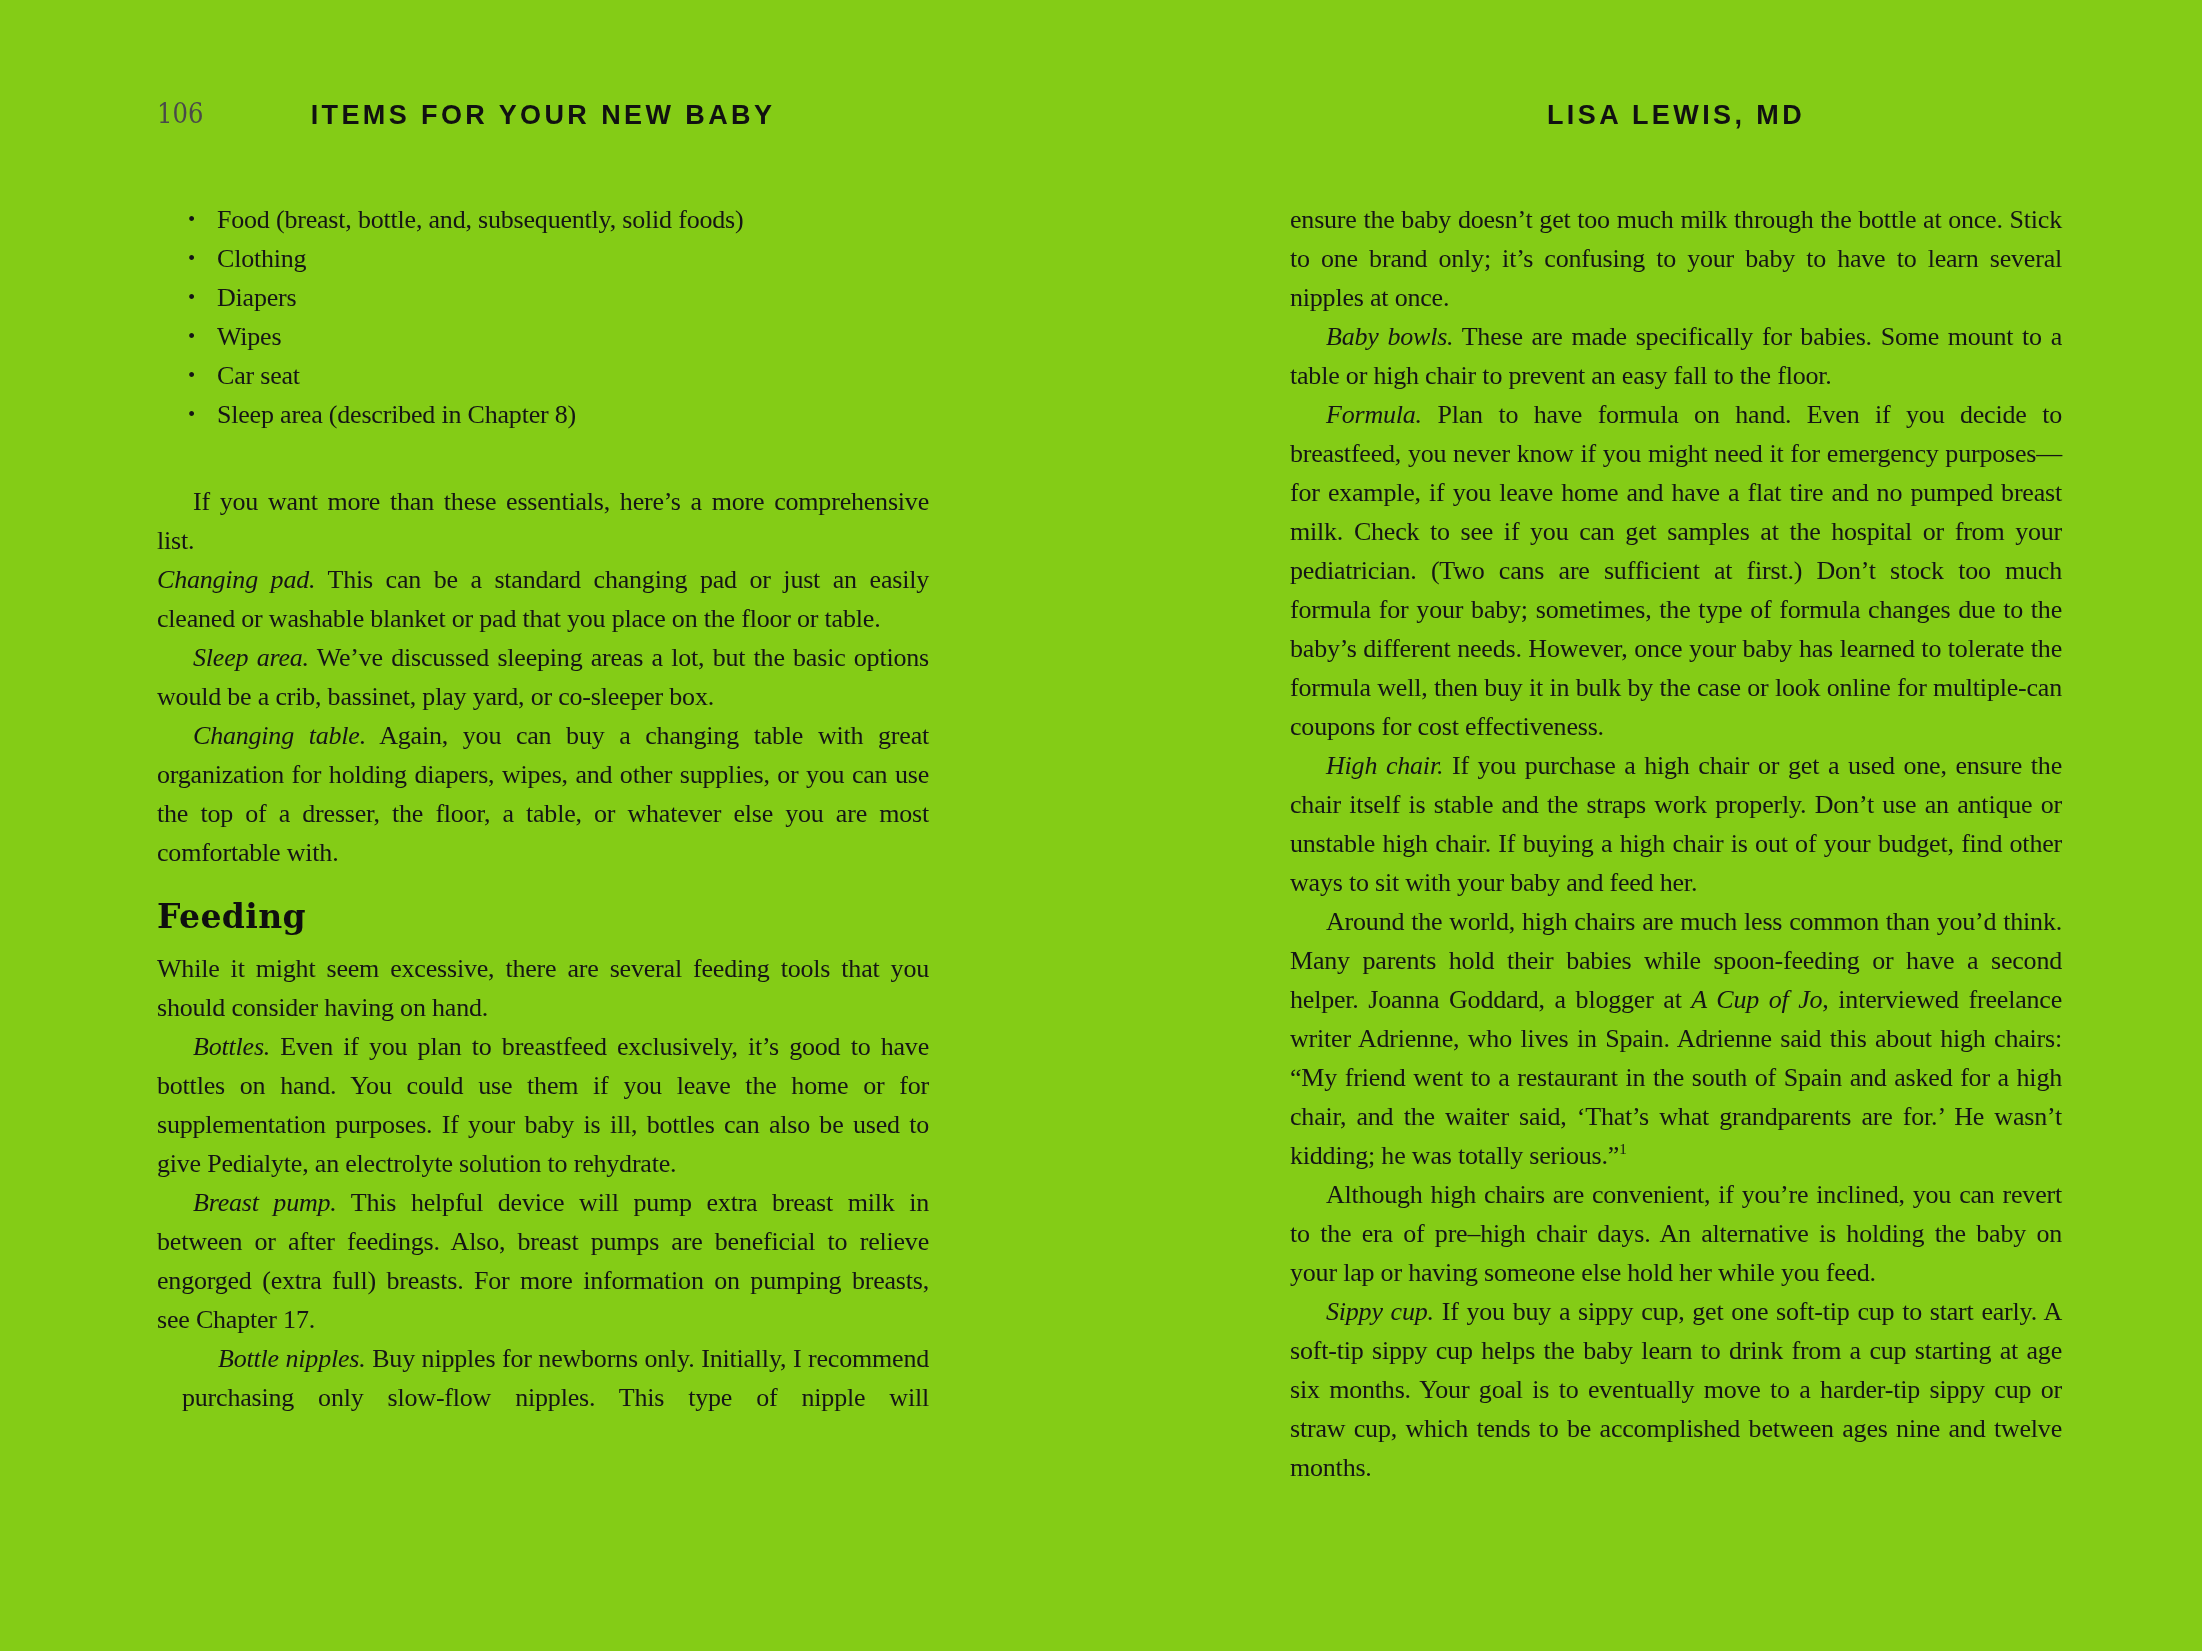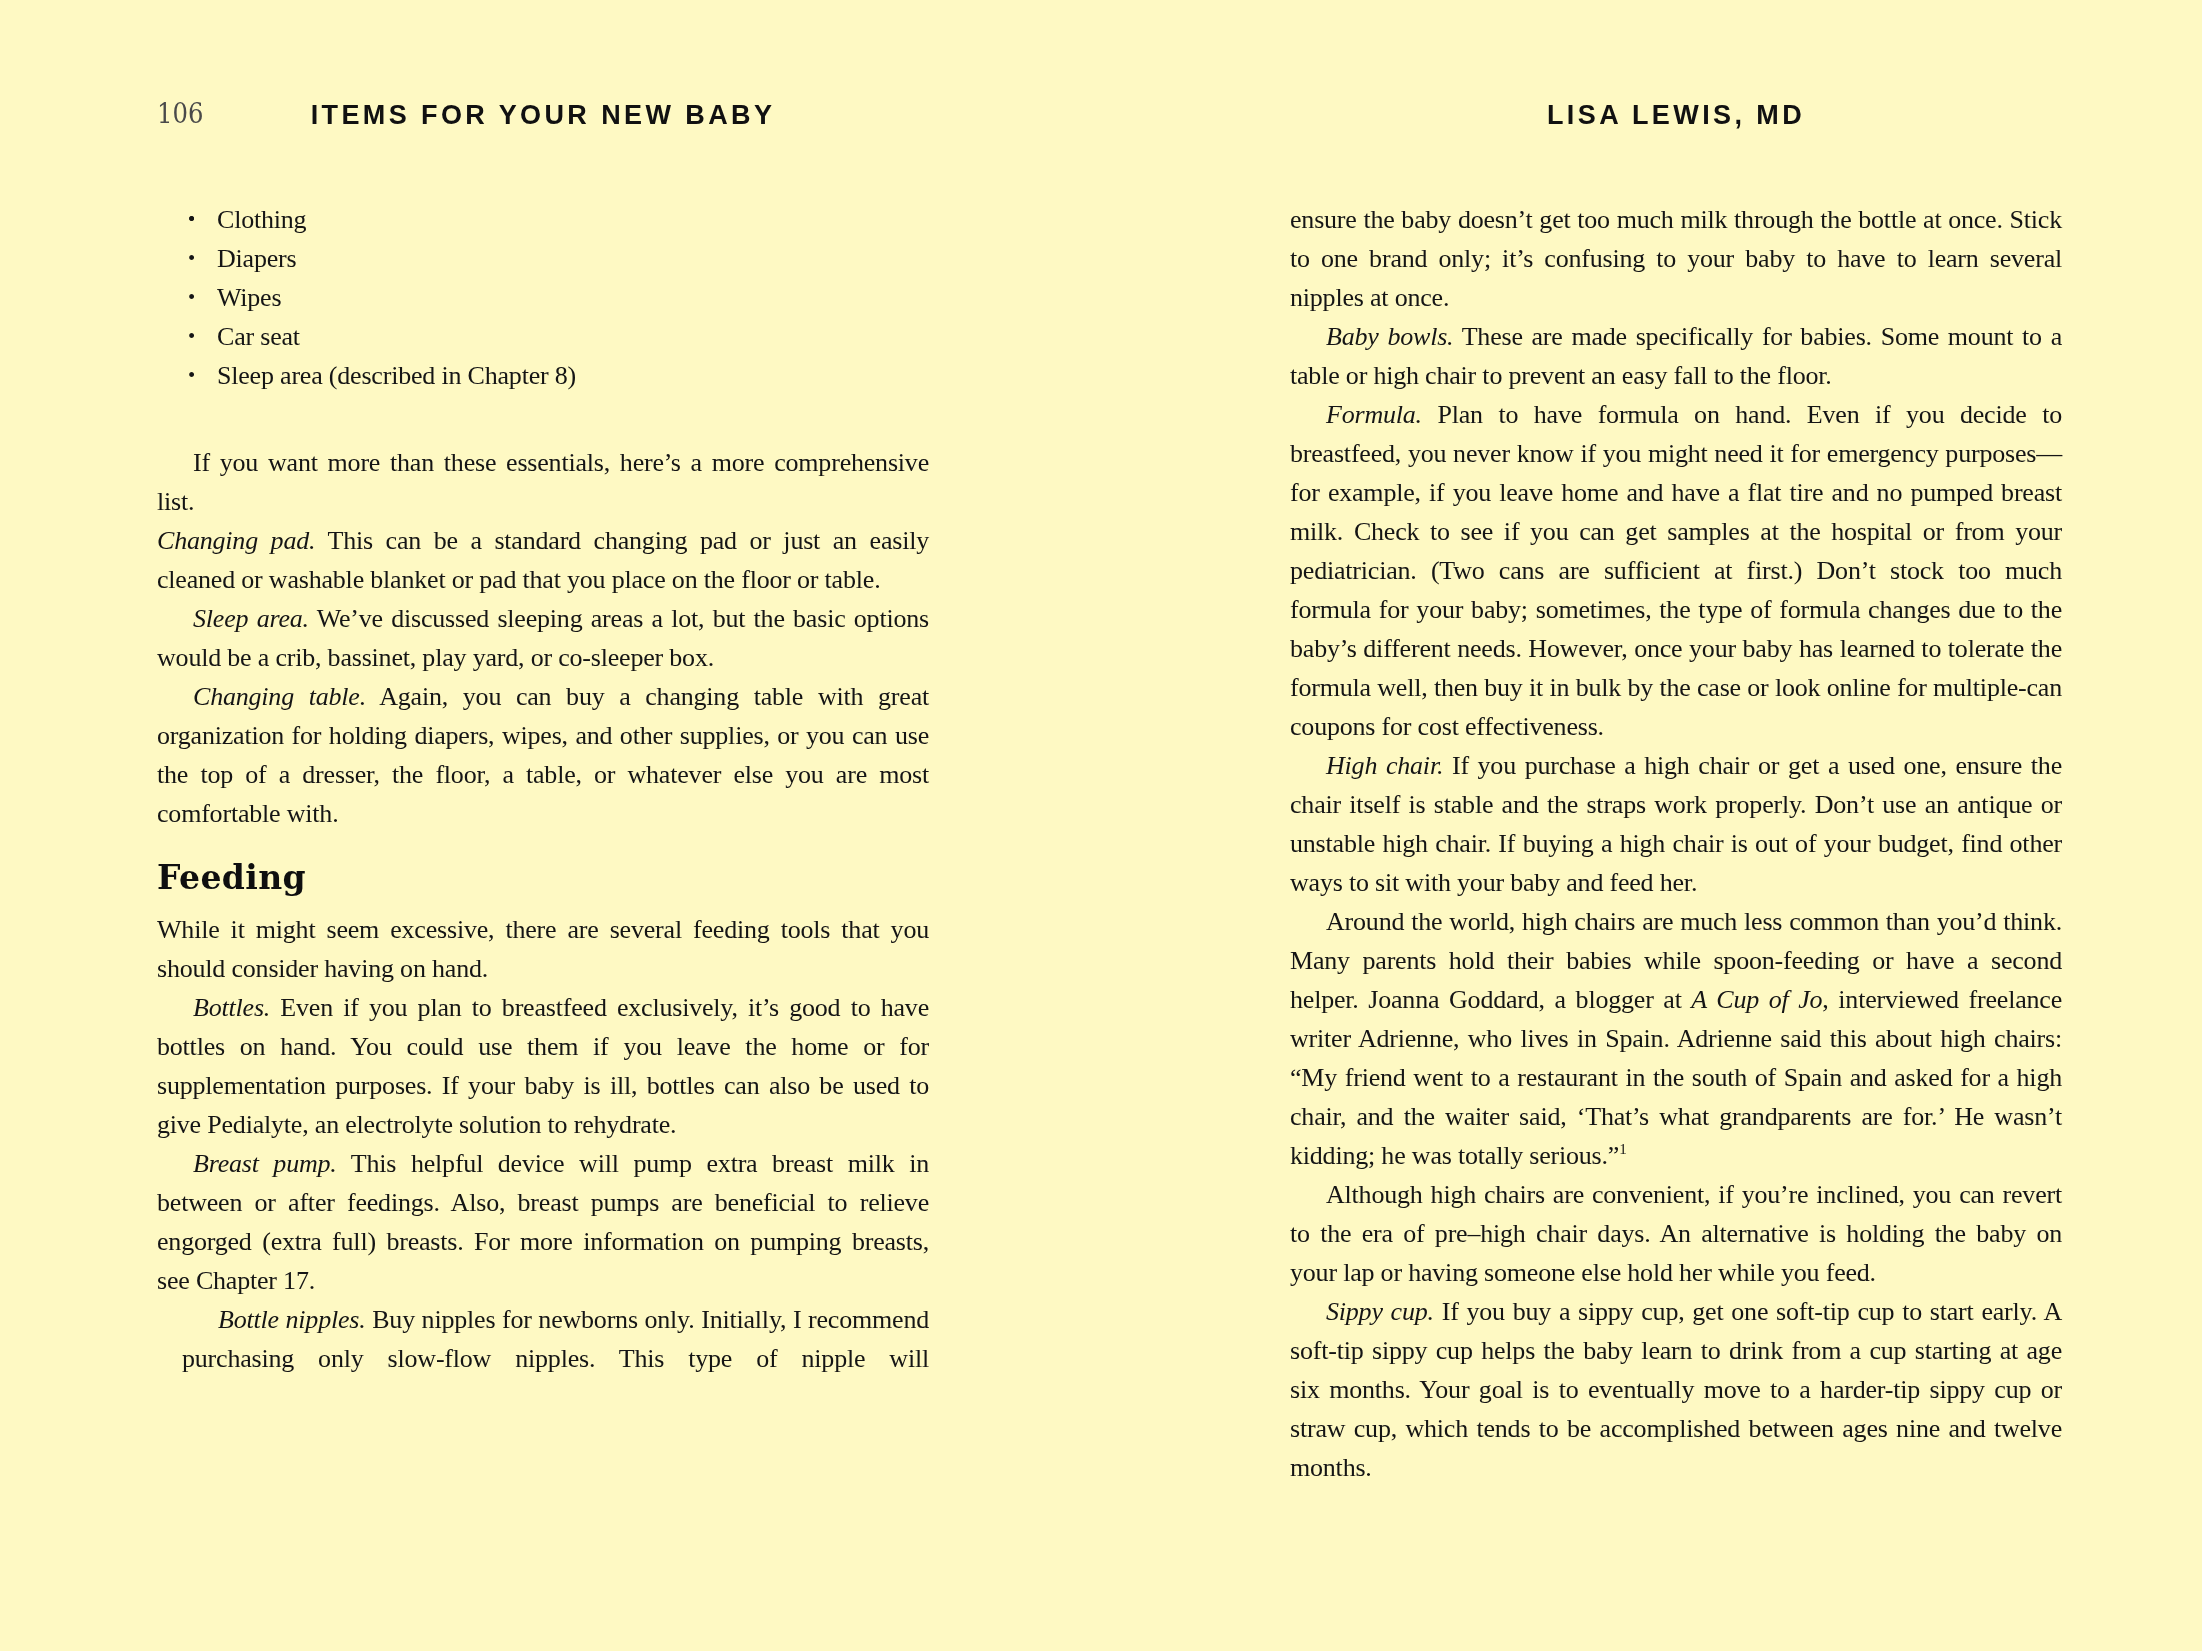--- a/index.html
+++ b/index.html
@@ -3,21 +3,21 @@
 <meta charset="utf-8">
 <style>
   html, body { margin: 0; padding: 0; }
   body {
     width: 2203px; height: 1652px;
     background: #ffffff;
     font-family: "Liberation Serif", serif;
     color: #151515;
     overflow: hidden;
   }
-  .book { position: relative; width: 2203px; height: 1652px; background: #fef9c3; }
+  .book { position: relative; width: 2203px; height: 1652px; background: #84cc16; }
   .page { position: absolute; top: 0; width: 1101px; height: 1652px; }
   .page-left  { left: 0; }
   .page-right { left: 1101px; }
 
   
   .running-head {
     position: absolute; top: 100px;
     font-family: "Liberation Sans", sans-serif;
     font-weight: bold; font-size: 27px; letter-spacing: 3.4px;
     color: #111111; text-align: center; white-space: nowrap;
@@ -64,21 +64,21 @@
 </style>
 </head>
 <body>
 
 <div class="book">
   <div class="page page-left">
     <span class="folio">106</span>
     <div class="running-head">ITEMS FOR YOUR NEW BABY</div>
     <div class="col">
         <ul class="bullets">
-          <li><span class="dot">•</span></li>
+          <li><span class="dot">•</span><span>Food (breast, bottle, and, subsequently, solid foods)</span></li>
           <li><span class="dot">•</span><span>Clothing</span></li>
           <li><span class="dot">•</span><span>Diapers</span></li>
           <li><span class="dot">•</span><span>Wipes</span></li>
           <li><span class="dot">•</span><span>Car seat</span></li>
           <li><span class="dot">•</span><span>Sleep area (described in Chapter 8)</span></li>
         </ul>
         <p class="indent"><span>If you want more than these essentials, here’s a more comprehensive list.</span></p>
         <p class="flush"><em>Changing pad.</em><span> This can be a standard changing pad or just an easily cleaned or washable blanket or pad that you place on the floor or table.</span></p>
         <p class="indent"><em>Sleep area.</em><span> We’ve discussed sleeping areas a lot, but the basic options would be a crib, bassinet, play yard, or co-sleeper box.</span></p>
         <p class="indent"><em>Changing table.</em><span> Again, you can buy a changing table with great organization for holding diapers, wipes, and other supplies, or you can use the top of a dresser, the floor, a table, or whatever else you are most comfortable with.</span></p>

